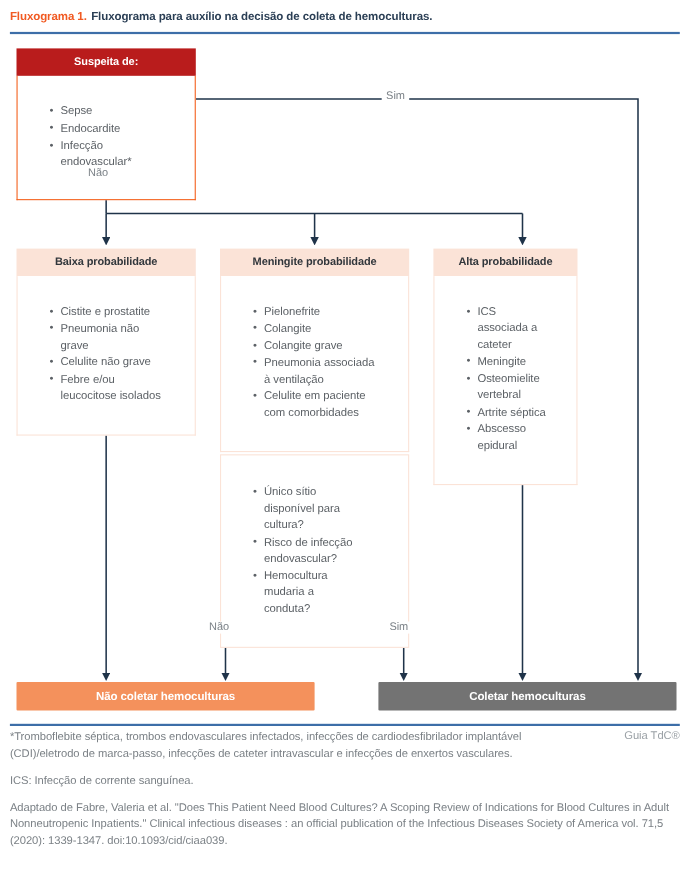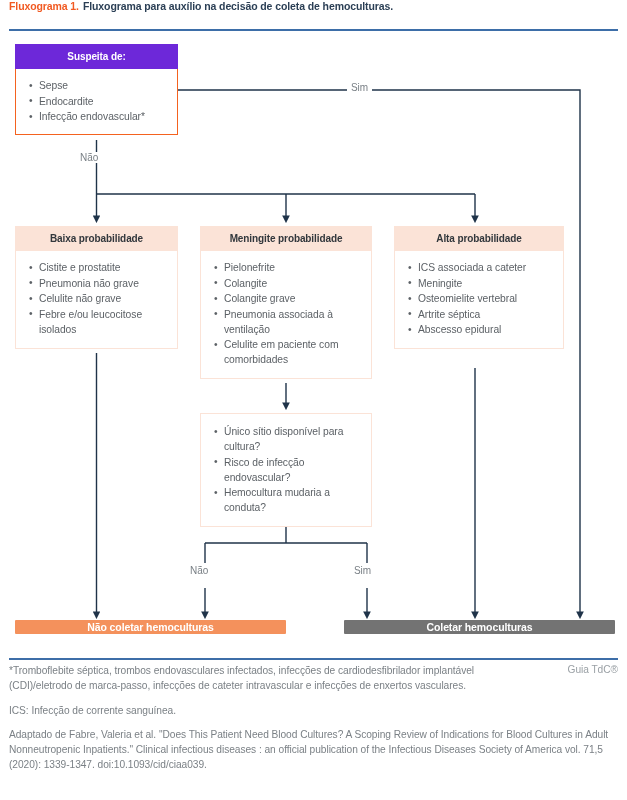--- a/index.html
+++ b/index.html
@@ -16,21 +16,21 @@
     overflow: hidden;
   }
 
   
   #caption-bar {
     position: absolute;
     left: 0; top: 0;
     width: 567px;
     height: 30px;
     display: flex;
-    align-items: flex-start;
+    align-items: center;
     padding-left: 9px;
     box-sizing: border-box;
   }
   #caption-label {
     color: #f15a22;
     font-size: 10.5px;
     font-weight: bold;
     letter-spacing: -0.1px;
   }
   #caption-text {
@@ -62,21 +62,21 @@
     height: 628px;
   }
 
   .node { position: absolute; box-sizing: border-box; }
 
   
   #suspeita {
     left: 15px; top: 14px; width: 163px;
   }
   #suspeita-head {
-    background: #6d28d9;
+    background: #b91c1c;
     color: #ffffff;
     font-size: 10px;
     font-weight: bold;
     text-align: center;
     padding: 7px 4px 7px 4px;
     letter-spacing: -0.1px;
   }
   #suspeita-body {
     border: 1.6px solid #f4621f;
     border-top: none;
@@ -84,21 +84,21 @@
     padding: 8px 8px 9px 4px;
   }
 
   
   .cat {
     position: absolute;
     top: 196px;
   }
   #cat-baixa { left: 15px; width: 163px; }
   #cat-moderada { left: 200px; width: 172px; }
-  #cat-alta { left: 394px; width: 170px; }
+  #cat-alta { left: 394px; width: 131px; }
 
   .cat-head {
     background: #fbe3d7;
     color: #32373c;
     font-size: 10px;
     font-weight: bold;
     text-align: center;
     padding: 7px 8px;
     letter-spacing: -0.1px;
   }
@@ -112,21 +112,21 @@
   
   #decision {
     left: 200px; top: 383px; width: 172px;
     border: 1px solid #fbe3d7;
     background: #ffffff;
     padding: 9px 26px 10px 4px;
   }
 
   
   ul.bul {
-    margin: 1px;
+    margin: 17px;
     padding: 0 0 0 18px;
     list-style: none;
   }
   ul.bul li {
     font-size: 10.3px;
     line-height: 15px;
     color: #5c6166;
     position: relative;
     margin: 0 0 0.5px 0;
     letter-spacing: -0.05px;
@@ -137,21 +137,21 @@
     left: -10px;
     top: -0.5px;
     color: #5c6166;
     font-size: 10.3px;
   }
 
   
   .terminal {
     position: absolute;
     top: 590px;
-    height: 14px;
+    height: 26px;
     display: flex;
     align-items: center;
     justify-content: center;
     color: #ffffff;
     font-size: 10.5px;
     font-weight: bold;
     border-radius: 1px;
     letter-spacing: -0.1px;
   }
   #term-nao { left: 15px; width: 271px; background: #f4915c; }

